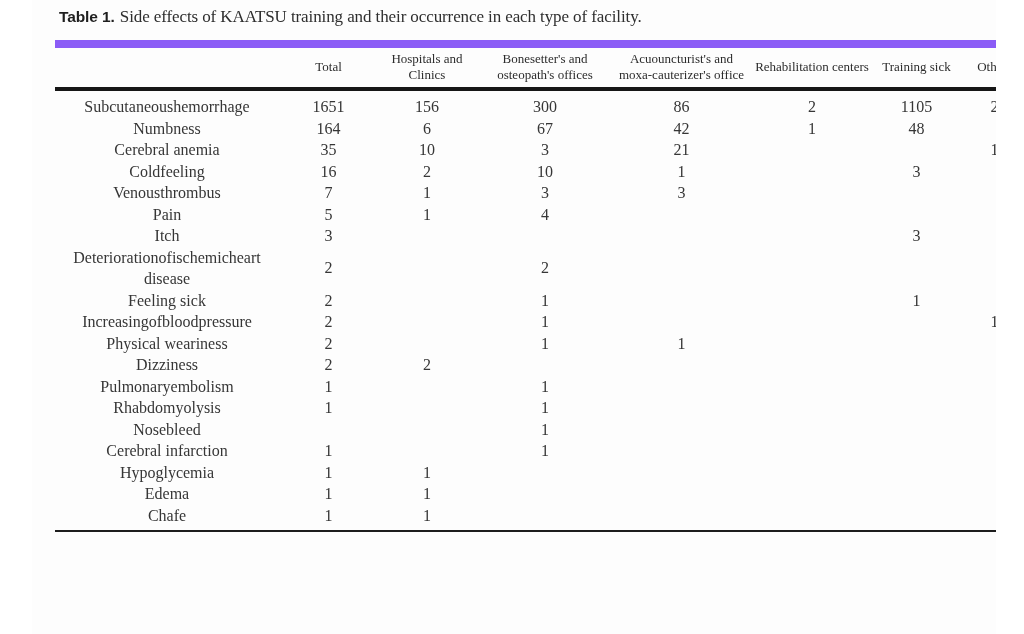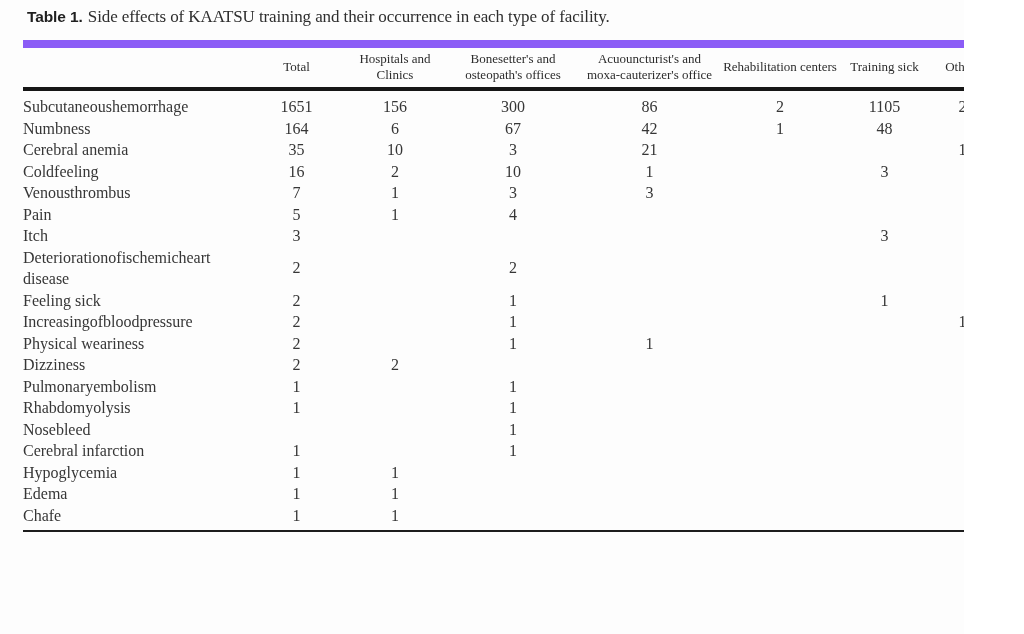--- a/index.html
+++ b/index.html
@@ -8,20 +8,21 @@
     background: #ffffff;
   }
   .page {
     position: relative;
     width: 964px;
     height: 634px;
     background: #fdfdfd;
     font-family: "Liberation Serif", serif;
     color: #333333;
     overflow: hidden;
+    margin-left: 32px;
   }
   .caption {
     position: absolute;
     left: 27px;
     top: 7px;
     font-size: 17px;
     letter-spacing: -0.1px;
     color: #2e2e2e;
     white-space: nowrap;
   }
@@ -56,21 +57,21 @@
   }
   tbody th, tbody td {
     font-weight: normal;
     font-size: 16px;
     line-height: 21.5px;
     vertical-align: middle;
     padding: 0;
     color: #363636;
   }
   tbody th.row-label {
-    text-align: left;
+    text-align: center;
     padding-right: 3px;
   }
   tbody td.cell {
     text-align: center;
   }
   tbody tr:first-child th, tbody tr:first-child td { padding-top: 5px; }
   tbody tr:last-child th,  tbody tr:last-child td  { padding-bottom: 4px; }
 </style>
 </head>
 <body>

